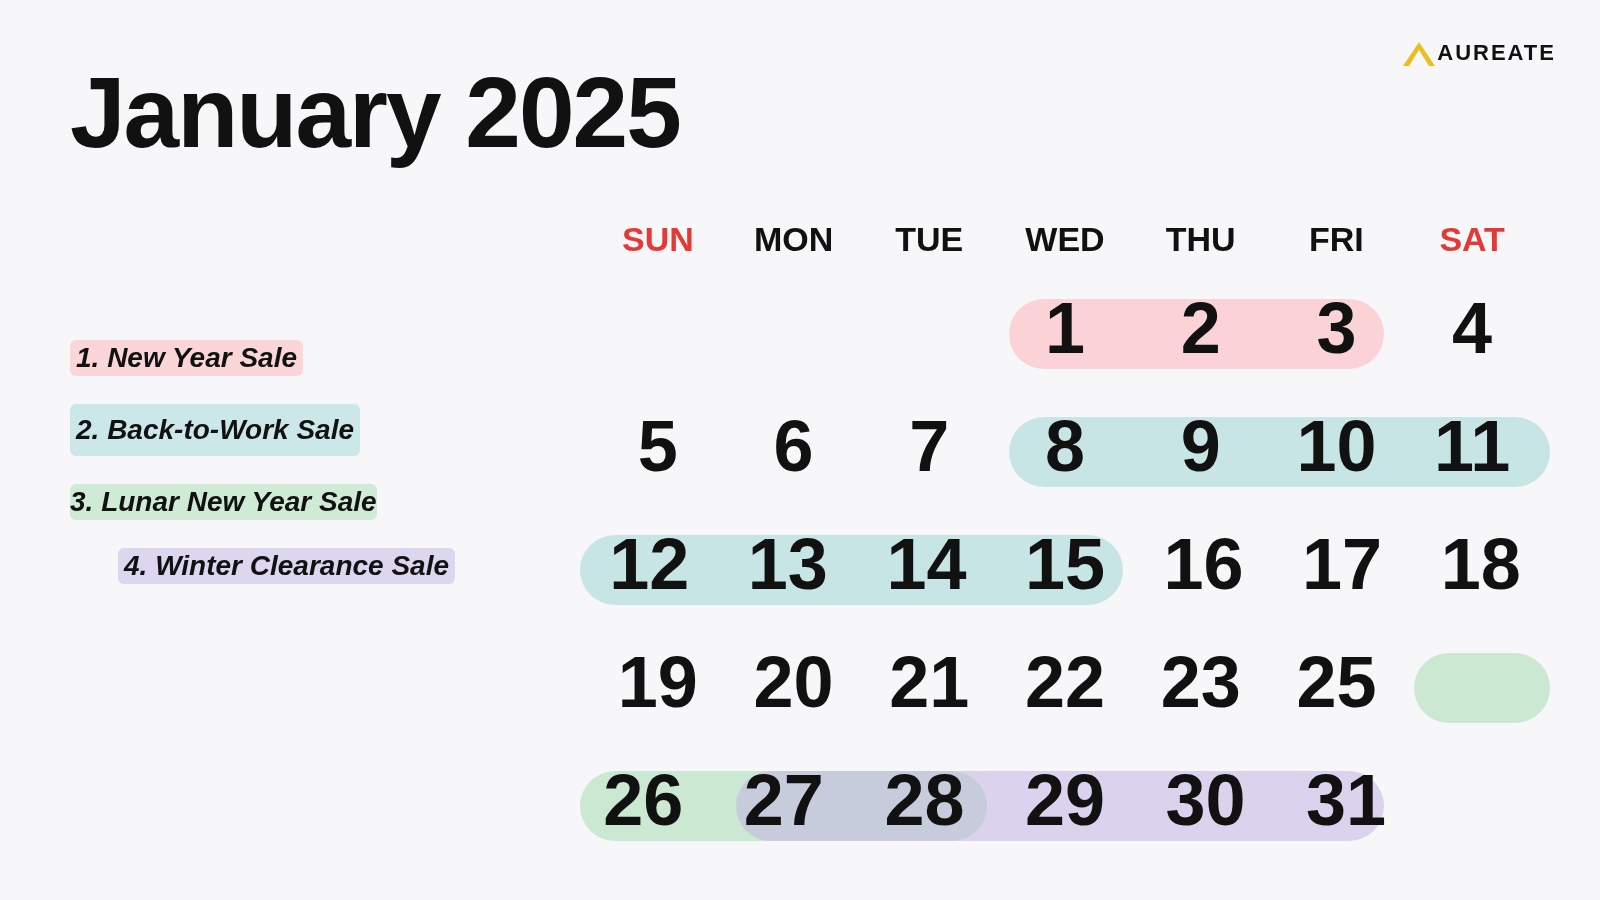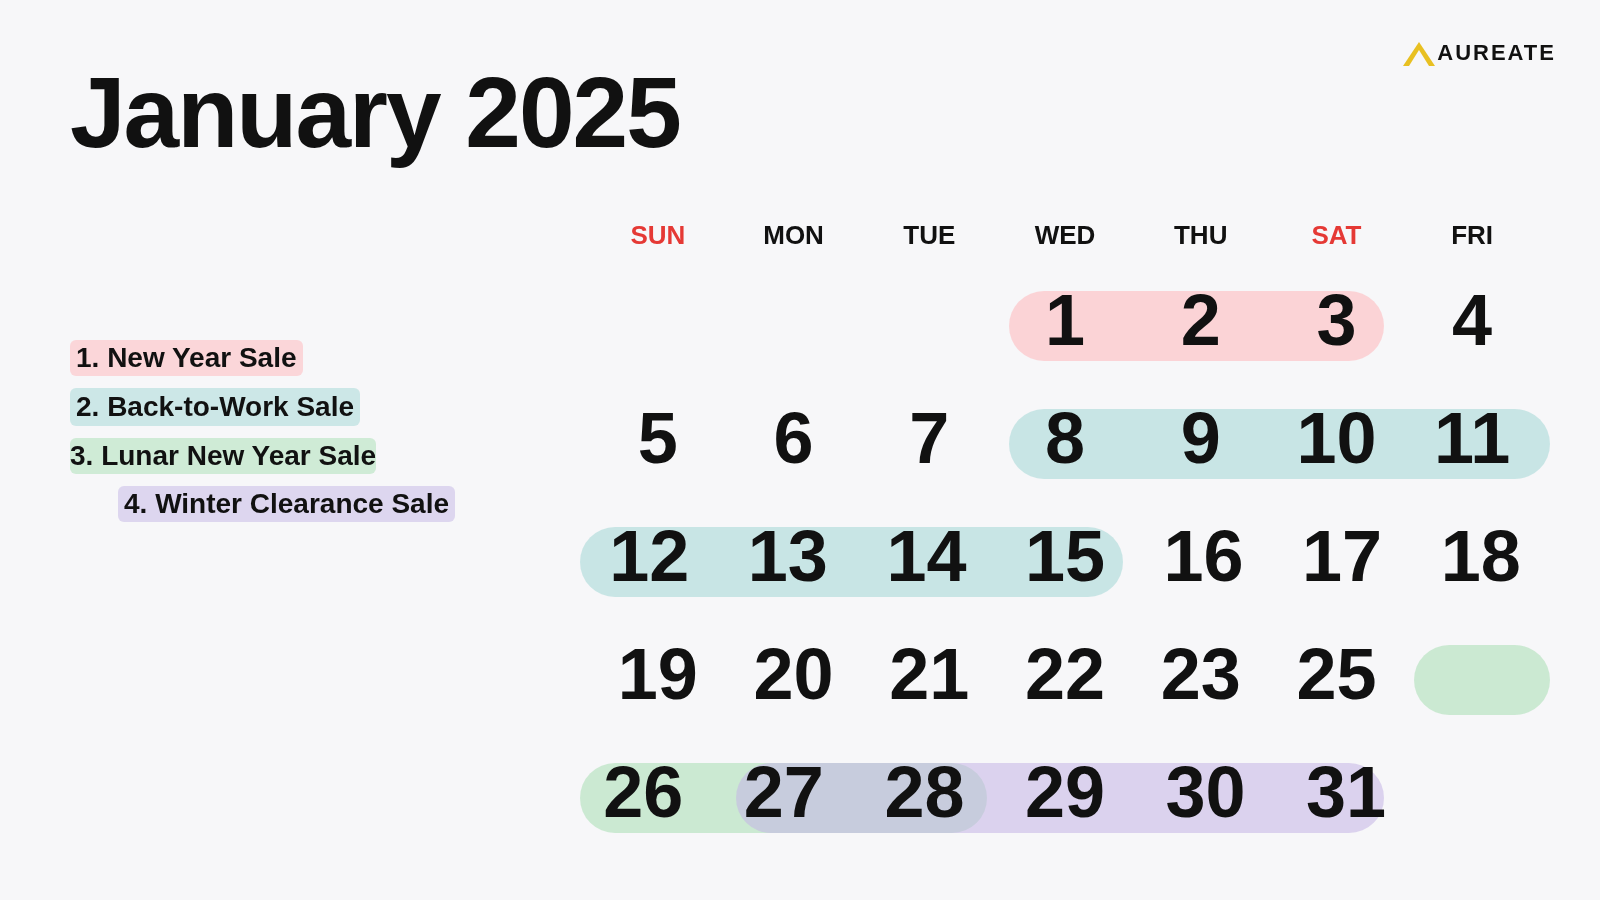--- a/index.html
+++ b/index.html
@@ -43,55 +43,56 @@
       letter-spacing: -2px;
     }
 
     
     .legend {
       position: absolute;
       top: 340px;
       left: 70px;
       display: flex;
       flex-direction: column;
-      gap: 12px;
+      gap: 28px;
+      font-style: italic;
     }
     .legend-item {
       font-size: 28px;
       font-weight: 700;
       color: #111;
       display: inline-block;
       position: relative;
     }
     .legend-item span {
       display: inline-block;
       padding: 2px 0;
       border-radius: 6px;
     }
     .legend-item.pink span { background: rgba(255, 182, 185, 0.5); padding: 2px 6px; }
-    .legend-item.teal span { background: rgba(162, 215, 214, 0.5); padding: 3px 6px; }
+    .legend-item.teal span { background: rgba(162, 215, 214, 0.5); padding: 10px 6px; }
     .legend-item.green span { background: rgba(167, 223, 179, 0.5); padding: 2px 0; }
     .legend-item.purple span { background: rgba(196, 181, 230, 0.5); padding: 2px 6px; margin-left: 48px; }
 
     
     .calendar {
       position: absolute;
       top: 210px;
       left: 590px;
       right: 60px;
     }
 
     .cal-header {
       display: grid;
       grid-template-columns: repeat(7, 1fr);
       margin-bottom: 10px;
     }
     .cal-header-cell {
       text-align: center;
-      font-size: 26px;
+      font-size: 34px;
       font-weight: 900;
       color: #111;
       padding: 10px 0;
     }
     .cal-header-cell.red { color: #e53935; }
 
     .cal-row {
       display: grid;
       grid-template-columns: repeat(7, 1fr);
       margin-bottom: 8px;
@@ -193,22 +194,22 @@
 </div>
 
 <div class="calendar">
 
   <div class="cal-header">
     <div class="cal-header-cell red">SUN</div>
     <div class="cal-header-cell">MON</div>
     <div class="cal-header-cell">TUE</div>
     <div class="cal-header-cell">WED</div>
     <div class="cal-header-cell">THU</div>
+    <div class="cal-header-cell">FRI</div>
     <div class="cal-header-cell red">SAT</div>
-    <div class="cal-header-cell">FRI</div>
   </div>
 
   <div class="cal-row row1">
     <div class="highlight hl-row1-pink"></div>
     <div class="cal-cell empty"></div>
     <div class="cal-cell empty"></div>
     <div class="cal-cell empty"></div>
     <div class="cal-cell">1</div>
     <div class="cal-cell">2</div>
     <div class="cal-cell">3</div>

